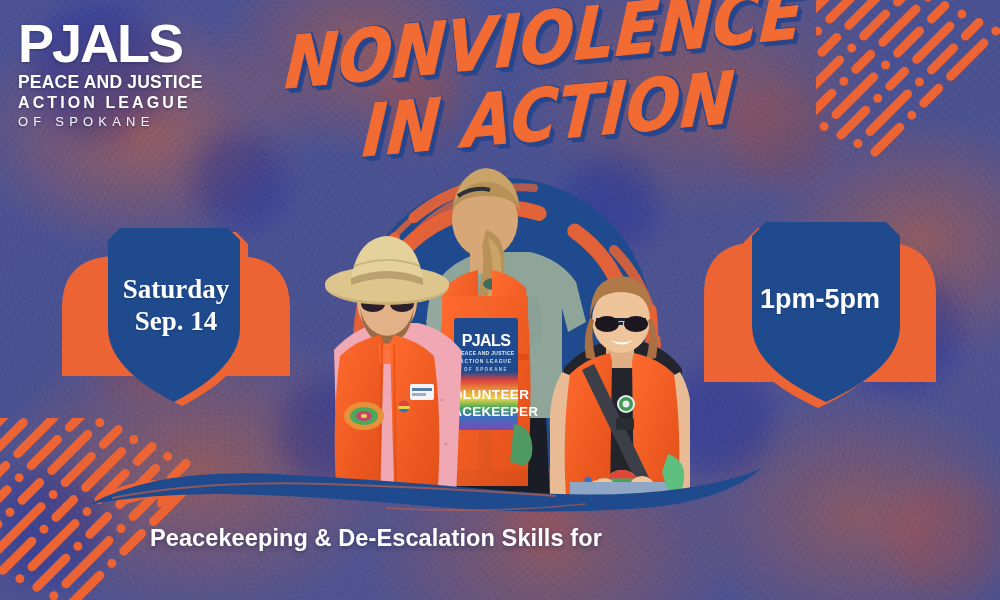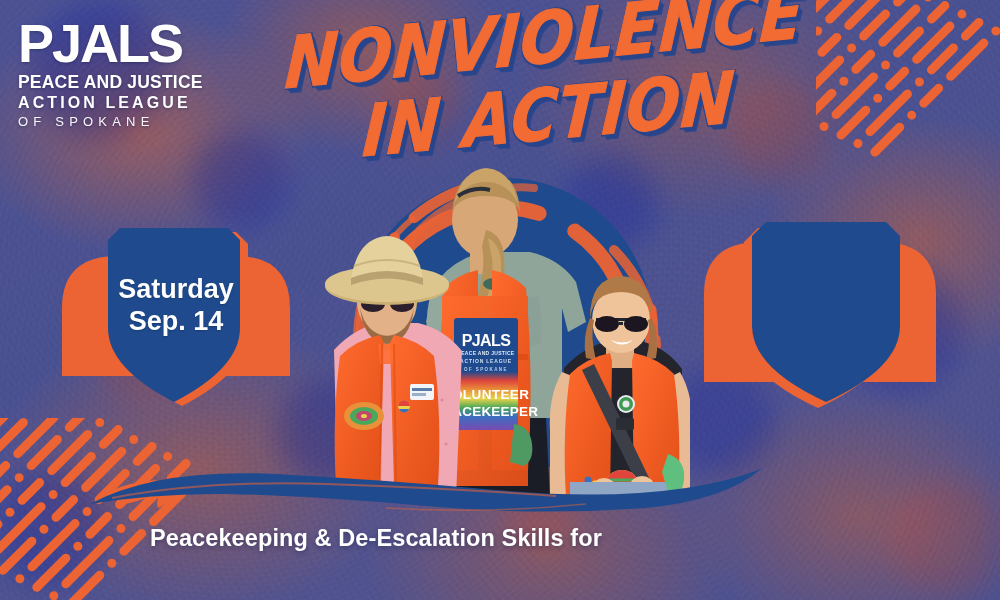--- a/index.html
+++ b/index.html
@@ -146,21 +146,21 @@
   
   .badge { position:absolute; }
   .badge svg { display:block; }
   .badge-text {
     position:absolute; left:0; right:0;
     text-align:center; color:#fff;
     font-weight:700; line-height:1.18;
     text-shadow:0 1px 2px rgba(10,25,60,.35);
     pointer-events:none;
   }
-  .badge-left  { left:58px;  top:228px; }
+  .badge-left  { left:58px;  top:228px;font-family:Liberation Serif, serif; }
   .badge-right { left:700px; top:222px; }
   .badge-left .badge-text  { top:46px;  font-size:27px; }
   .badge-right .badge-text { top:62px;  font-size:27px; }
 
   
   .swoosh { position:absolute; left:86px; top:452px; }
   .swoosh svg { display:block; }
 
   
   .caption {
@@ -472,20 +472,23 @@
 
   <div class="badge badge-right">
     <svg width="240" height="190" viewBox="0 0 240 190">
 
       <path d="M4 160 L4 72 Q4 20 60 20 L180 20 Q236 20 236 72 L236 160 L4 160 Z" fill="#EC6334"></path>
 
       <path d="M44 20 L58 6 L178 6 L192 20 L192 110 Q192 152 118 186 Q44 152 44 110 Z" fill="#EC6334"></path>
 
       <path d="M52 14 L66 0 L186 0 L200 14 L200 104 Q200 146 126 180 Q52 146 52 104 Z" fill="#1F4B8E"></path>
     </svg>
+    <div class="badge-text">
+      <div>1pm-5pm</div>
+    </div>
   </div>
 
   <div class="swoosh">
     <svg width="680" height="62" viewBox="0 0 680 62">
       <path d="M8 50 q24 -20 64 -22 q-26 8 -34 24 q28 -4 44 -22 q-14 16 -10 26 q24 -10 34 -30 Z" fill="#EC6334"></path>
       <path d="M4 52 Q70 16 190 22 Q300 28 410 38 Q520 48 600 36 Q650 28 676 16
                Q640 48 560 56 Q450 64 340 54 Q230 44 140 42 Q70 41 4 52 Z" fill="#1F4B8E"></path>
       <path d="M26 46 Q120 28 240 32 Q360 36 470 44" stroke="#EC6334" stroke-width="2" fill="none" opacity=".55"></path>
       <path d="M300 56 Q400 62 500 52" stroke="#EC6334" stroke-width="1.6" fill="none" opacity=".45"></path>
     </svg>

